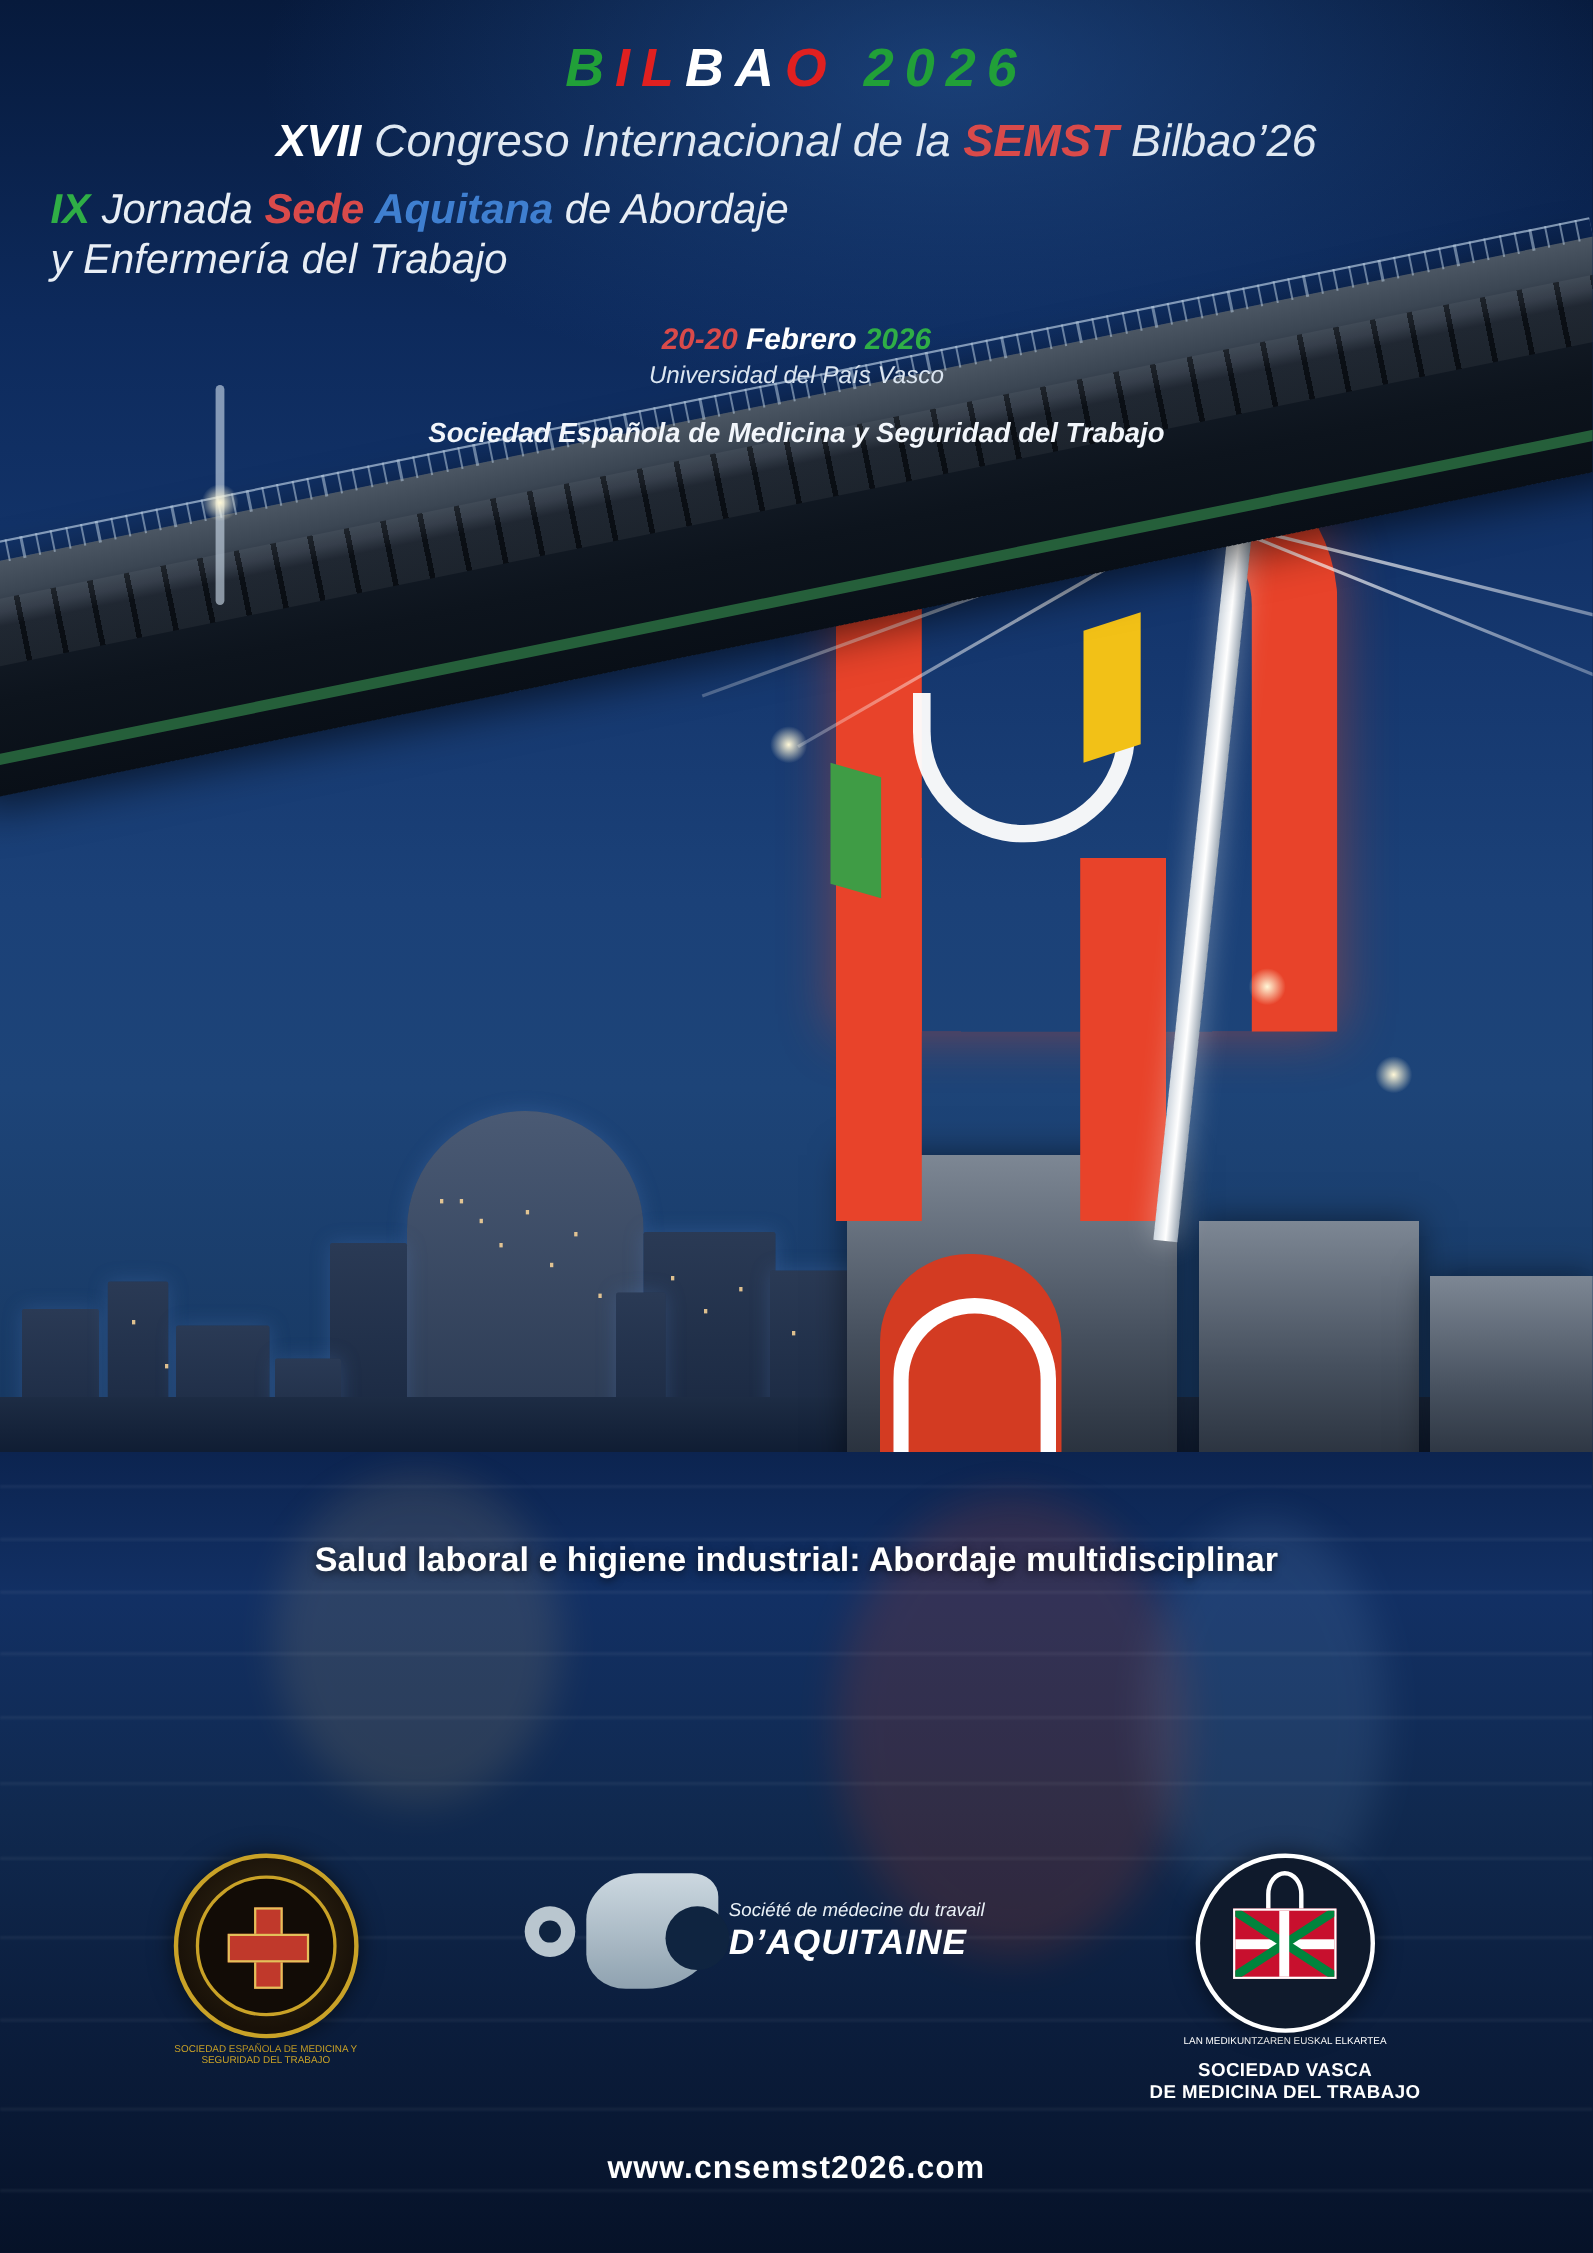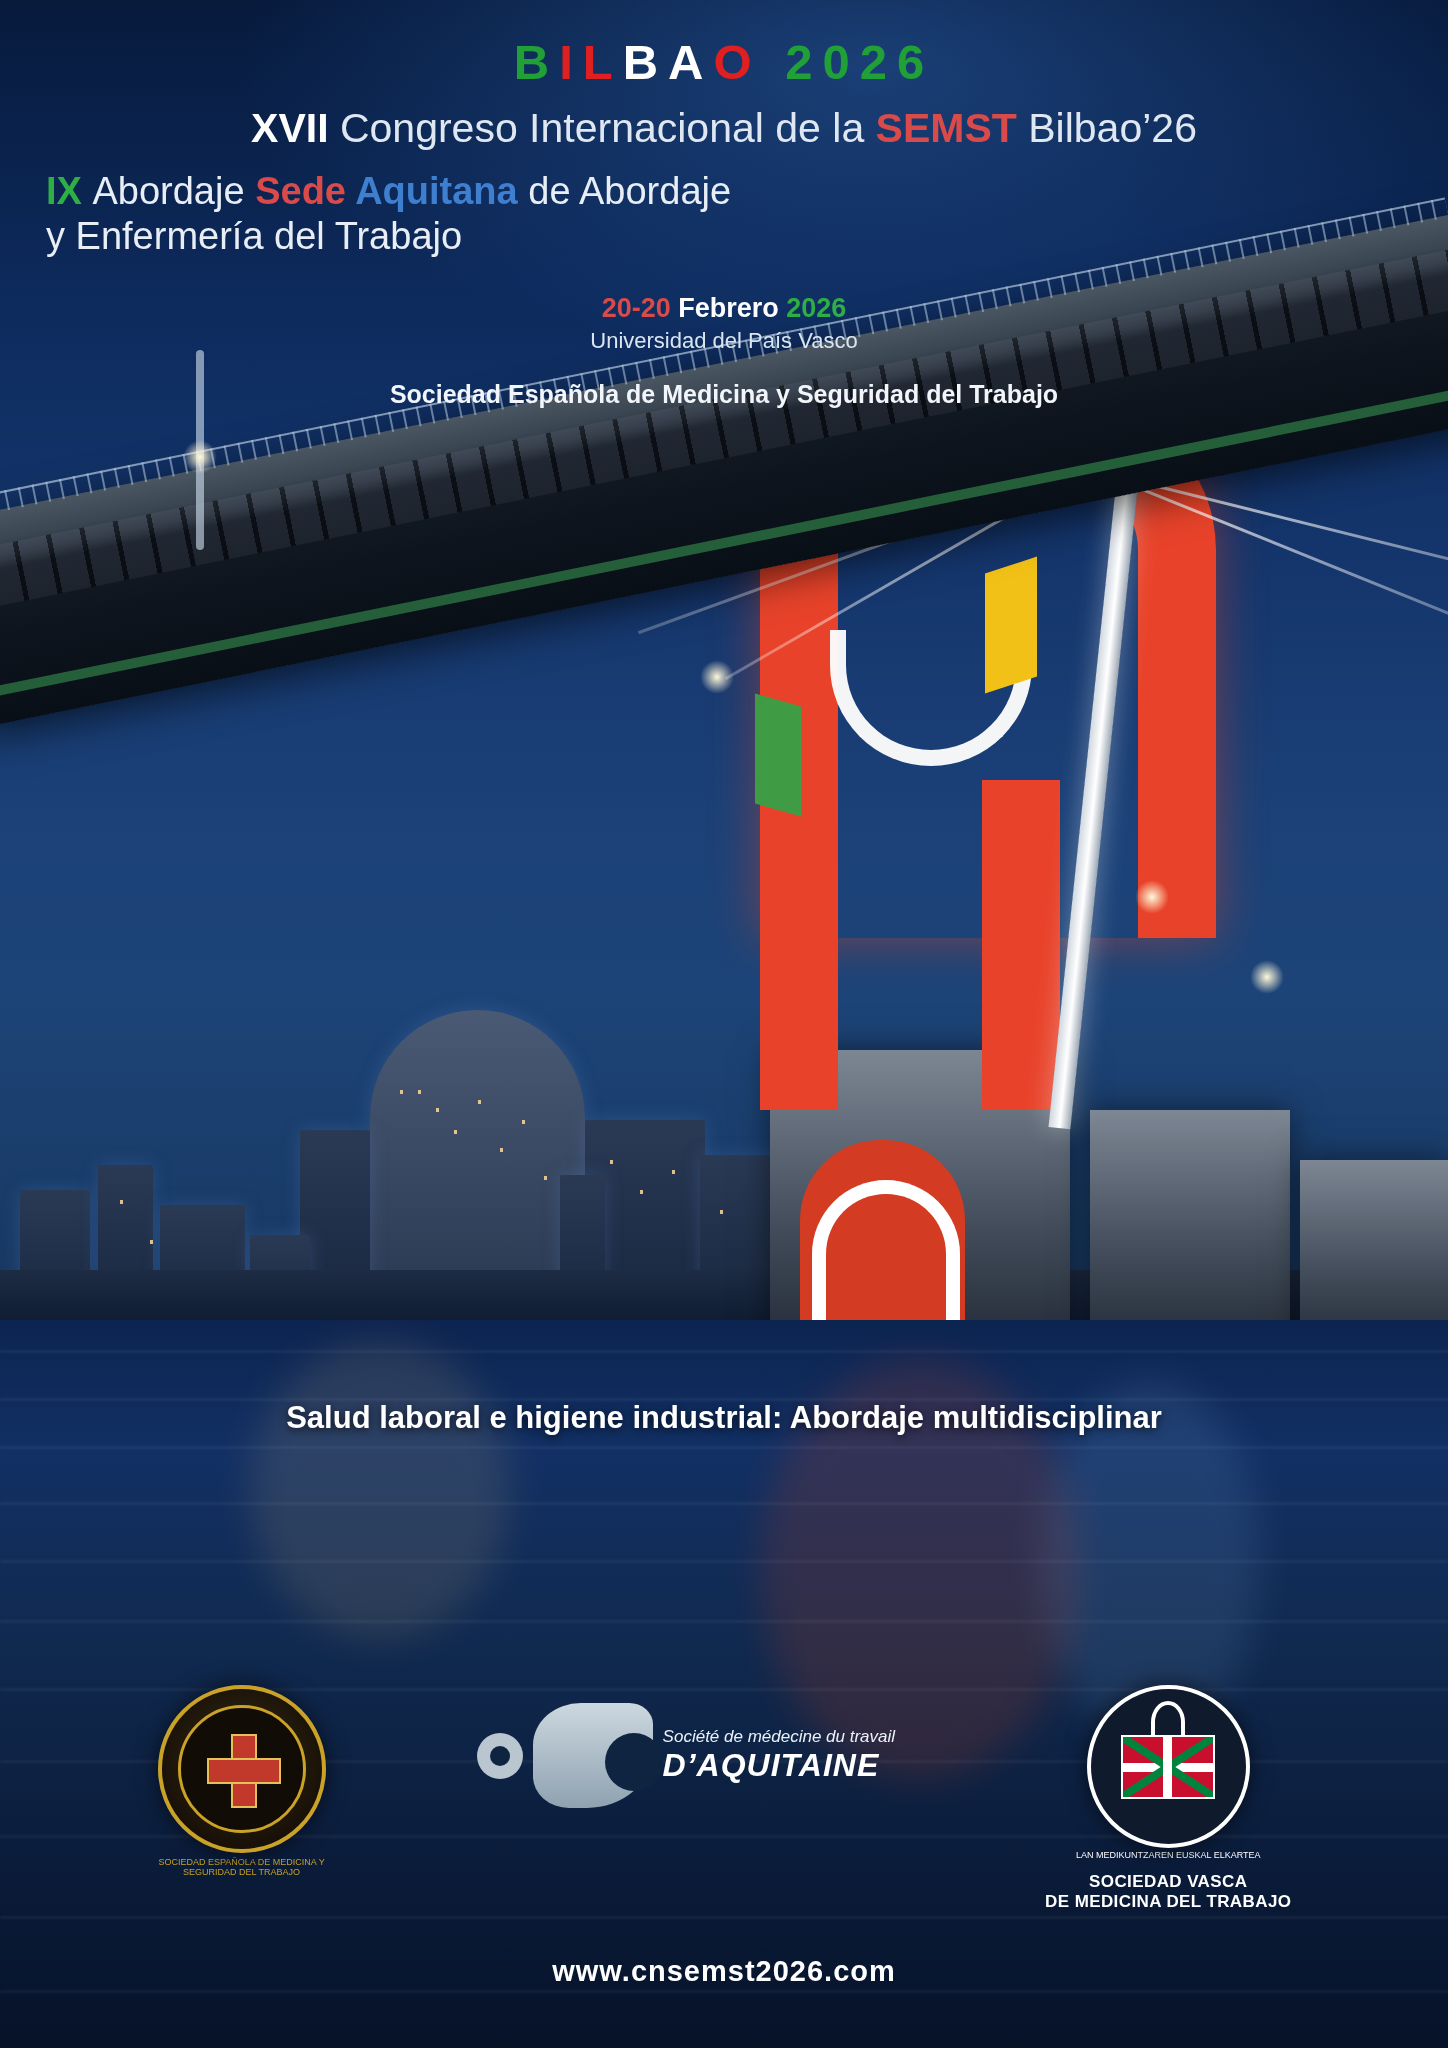--- a/index.html
+++ b/index.html
@@ -64,21 +64,21 @@
   
   .pier{position:absolute;background:linear-gradient(180deg,#7d8794,#46505e 55%,#222a36);
         box-shadow:0 0 30px rgba(0,0,0,.5);}
   .archred{position:absolute;background:#d33b22;}
   .archwhite{position:absolute;border:14px solid #fff;border-bottom:none;border-radius:90px 90px 0 0;}
 
   .lamp{position:absolute;width:8px;border-radius:4px;background:rgba(210,225,240,.6);}
   .lampglow{position:absolute;width:34px;height:34px;border-radius:50%;background:radial-gradient(circle,#fff8d8,rgba(255,240,190,0) 70%);}
 
   
-  .top{position:absolute;left:0;top:0;width:100%;padding-top:34px;text-align:center;z-index:5;}
+  .top{position:absolute;left:0;top:0;width:100%;padding-top:34px;text-align:center;z-index:5;font-style:italic;}
   .bilbao{font-size:49px;font-weight:bold;letter-spacing:10px;margin:0;}
   .bilbao .g{color:#21a038;}
   .bilbao .r{color:#e02020;}
   .bilbao .w{color:#ffffff;}
   .line2{margin-top:16px;font-size:41px;font-weight:bold;color:#e8eef5;line-height:1.1;}
   .line2 .xvii{color:#ffffff;margin-top:28px;}
   .line2 .norm{font-weight:normal;color:#dfe8f2;}
   .line2 .semst{color:#d94a4a;}
   .line3{margin-top:18px;font-size:38px;font-weight:bold;color:#e8eef5;line-height:1.18;text-align:left;padding-left:46px;}
   .line3 .ix{color:#2fae46;}
@@ -225,21 +225,21 @@
 
     <div class="line2">
       <span class="xvii">XVII</span>
       <span class="norm">Congreso Internacional de la</span>
       <span class="semst">SEMST</span>
       <span class="norm">Bilbao’26</span>
     </div>
 
     <div class="line3">
       <span class="ix">IX</span>
-      <span class="norm">Abordaje</span>
+      <span class="norm">Jornada</span>
       <span class="vasco">Sede</span>
       <span class="aqui">Aquitana</span>
       <span class="norm">de Abordaje</span><br>
       <span class="norm">y Enfermería del Trabajo</span>
     </div>
 
     <div class="dates">
       <span class="d">20-20</span>
       <span>Febrero</span>
       <span class="y">2026</span>

